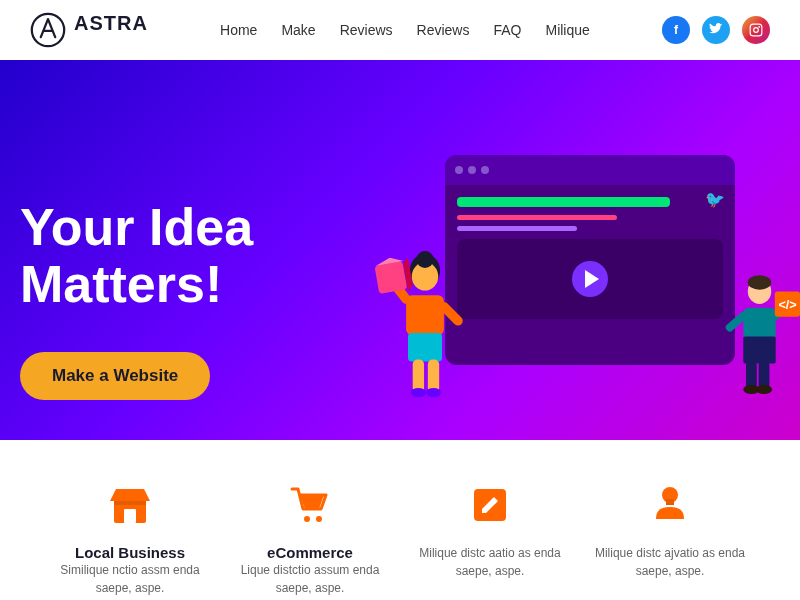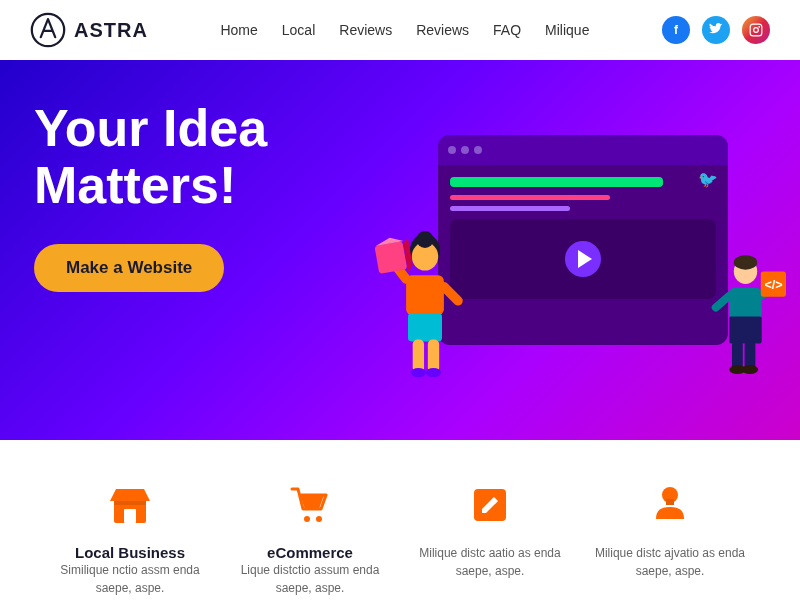--- a/index.html
+++ b/index.html
@@ -11,21 +11,21 @@
       display: flex;
       align-items: center;
       justify-content: space-between;
       padding: 0 30px;
       height: 60px;
       position: relative;
       z-index: 10;
     }
     .logo {
       display: flex;
-      align-items: center;
+      align-items: flex-start;
       gap: 8px;
       text-decoration: none;
     }
     .logo-icon {
       width: 36px;
       height: 36px;
     }
     .logo-text {
       font-size: 20px;
       font-weight: 800;
@@ -63,22 +63,22 @@
       cursor: pointer;
     }
     .social-icon.twitter { background: #1da1f2; }
     .social-icon.instagram { background: linear-gradient(135deg, #f09433 0%,#e6683c 25%,#dc2743 50%,#cc2366 75%,#bc1888 100%); }
 
     
     .hero {
       background: linear-gradient(135deg, #2200cc 0%, #6600ff 40%, #aa00ff 70%, #cc00cc 100%);
       min-height: 380px;
       display: flex;
-      align-items: flex-start;
-      padding: 40px 34px;
+      align-items: flex-end;
+      padding: 40px 20px;
       position: relative;
       overflow: hidden;
     }
     .hero-content {
       flex: 1;
       z-index: 2;
     }
     .hero-title {
       font-size: 52px;
       font-weight: 900;
@@ -89,20 +89,21 @@
     .cta-button {
       background: #f5a623;
       color: #1a1a2e;
       border: none;
       border-radius: 30px;
       padding: 14px 32px;
       font-size: 17px;
       font-weight: 700;
       cursor: pointer;
       display: inline-block;
+      margin-top: 9px;
     }
 
     
     .hero-illustration {
       flex: 1;
       display: flex;
       justify-content: center;
       align-items: center;
       position: relative;
       height: 280px;
@@ -251,21 +252,21 @@
   <a class="logo" href="#">
     <svg class="logo-icon" viewBox="0 0 40 40" fill="none" xmlns="http://www.w3.org/2000/svg">
       <circle cx="20" cy="20" r="18" stroke="#1a1a2e" stroke-width="2.5" fill="none"></circle>
       <path d="M20 8 L28 28 M20 8 L12 28 M15 21 L25 21" stroke="#1a1a2e" stroke-width="2.5" stroke-linecap="round"></path>
     </svg>
     <span class="logo-text">ASTRA</span>
   </a>
 
   <ul class="nav-links">
     <li><a href="#">Home</a></li>
-    <li><a href="#">Local</a></li>
+    <li><a href="#">Make</a></li>
     <li><a href="#">Reviews</a></li>
     <li><a href="#">Reviews</a></li>
     <li><a href="#">FAQ</a></li>
     <li><a href="#">Milique</a></li>
   </ul>
 
   <div class="nav-social">
     <div class="social-icon" style="background:#1877f2;">f</div>
     <div class="social-icon twitter">
       <svg width="14" height="14" viewBox="0 0 24 24" fill="white">

